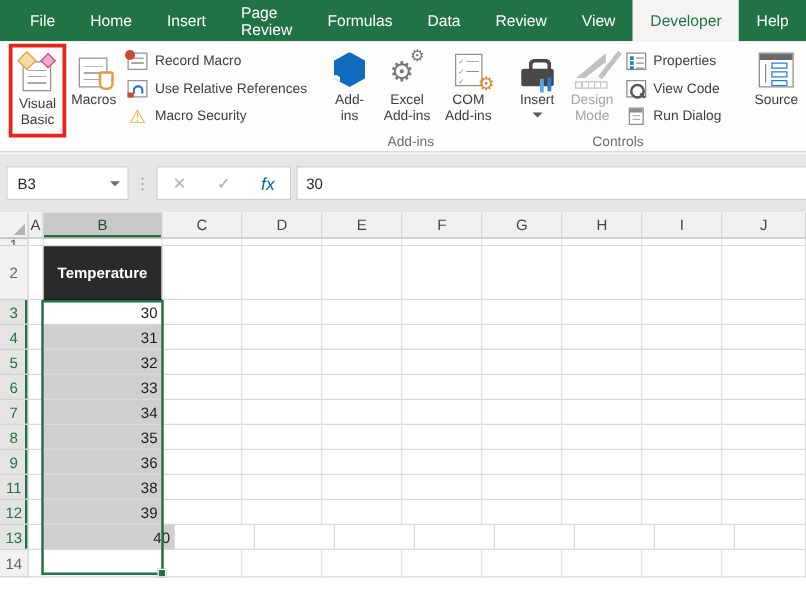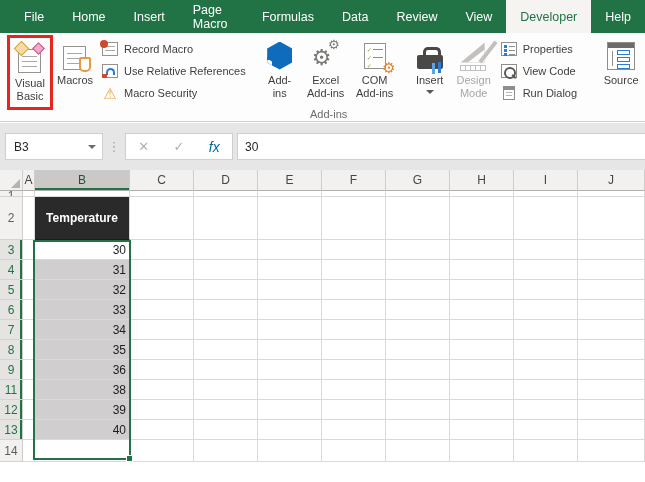--- a/index.html
+++ b/index.html
@@ -107,21 +107,21 @@
 </style>
 </head>
 <body>
 
 <div class="app">
 
   <div class="tabbar">
       <div class="tab">File</div>
       <div class="tab">Home</div>
       <div class="tab">Insert</div>
-      <div class="tab">Page Macro</div>
+      <div class="tab">Page Review</div>
       <div class="tab">Formulas</div>
       <div class="tab">Data</div>
       <div class="tab">Review</div>
       <div class="tab">View</div>
       <div class="tab active">Developer</div>
       <div class="tab">Help</div>
     </div>
 
   <div class="ribbon">
 
@@ -253,20 +253,21 @@
             <span>View Code</span>
           </button>
           <button class="smallbtn">
             <span class="sicon">
                 <span class="rundlg-icon"></span>
               </span>
             <span>Run Dialog</span>
           </button>
         </div>
       </div>
+      <div class="rgroup-label">Controls</div>
     </div>
 
     <div class="vsep"></div>
 
     <div class="rgroup">
       <div class="rgroup-content" style="padding:0 10px;">
         <button class="bigbtn" style="width:50px">
           <span class="icon-area">
               <span class="src-icon">
                 <span class="src-box b1"></span>
@@ -453,21 +454,21 @@
           <div class="cell" style="width: 64px;"></div>
           <div class="cell" style="width: 64px;"></div>
           <div class="cell" style="width: 64px;"></div>
           <div class="cell" style="width: 64px;"></div>
           <div class="cell" style="width: 64px;"></div>
           <div class="cell" style="width: 64px; flex: 1 1 0%;"></div>
         </div>
         <div class="grow" style="height: 20px;">
           <div class="rowhdr rowsel">13</div>
           <div class="cell" style="width: 12px;"></div>
-          <div class="cell num selfill" style="width: 95px;">40</div>
+          <div class="cell num selfill" style="width: 105px;">40</div>
           <div class="cell" style="width: 64px;"></div>
           <div class="cell" style="width: 64px;"></div>
           <div class="cell" style="width: 64px;"></div>
           <div class="cell" style="width: 64px;"></div>
           <div class="cell" style="width: 64px;"></div>
           <div class="cell" style="width: 64px;"></div>
           <div class="cell" style="width: 64px;"></div>
           <div class="cell" style="width: 64px; flex: 1 1 0%;"></div>
         </div>
         <div class="grow" style="height: 22px;">

